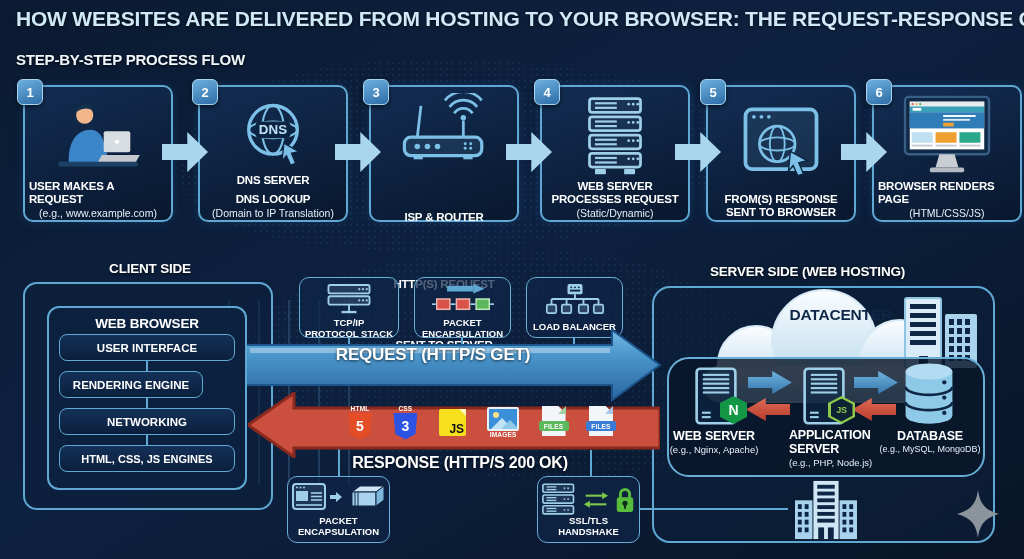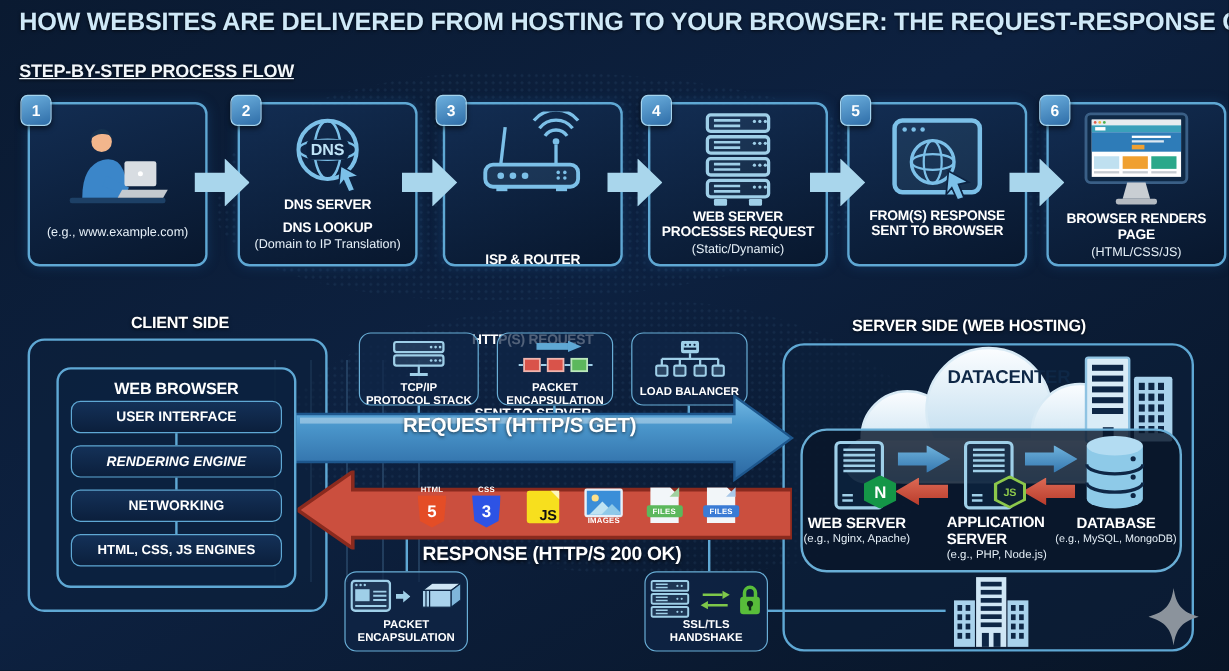--- a/index.html
+++ b/index.html
@@ -21,22 +21,22 @@
   }
   .b{font-weight:700;letter-spacing:-.2px;}
   .shadow-t{text-shadow:0 1px 3px rgba(0,0,0,.7);}
   
   .page-title{font-size:21px;color:#cfe9f8;white-space:nowrap;}
   .sec-head{font-size:15px;color:#f2f7fb;}
   .step{
     border:2px solid #5fa8d4;border-radius:10px;
     background:linear-gradient(160deg,rgba(19,46,84,.95),rgba(8,23,45,.96));
     box-shadow:0 0 10px rgba(30,90,150,.35);
-    display:flex;flex-direction:column;align-items:center;text-align:center;
-    padding:6px 4px 20px 4px;box-sizing:border-box;
+    display:flex;flex-direction:column;align-items:center;text-align:left;
+    padding:6px 4px 1px 4px;box-sizing:border-box;
   }
   .step .icn{flex:1;display:flex;align-items:center;justify-content:center;width:100%;}
   .step-label{font-size:11.5px;margin-bottom:7px;}
   .step-title{font-size:11.5px;line-height:13px;}
   .step-sub{font-size:10.5px;color:#e6f0f8;line-height:12px;margin-top:1px;}
   .badge{
     width:26px;height:26px;border-radius:6px;
     background:linear-gradient(160deg,#6db0de,#2e6da8);
     border:1.5px solid #a5d4ee;box-sizing:border-box;
     display:flex;align-items:center;justify-content:center;
@@ -79,35 +79,36 @@
 <body>
 
 <div id="stage">
 
   <div class="abs dots" style="left:180px;top:60px;width:560px;height:190px;border-radius:45% 55% 60% 40%/55% 45% 60% 40%;opacity:.28;"></div>
   <div class="abs dots" style="left:240px;top:250px;width:540px;height:230px;border-radius:55% 45% 40% 60%/45% 60% 40% 55%;opacity:.25;"></div>
   <div class="abs dots" style="left:700px;top:95px;width:220px;height:110px;border-radius:50%;opacity:.18;"></div>
   <div class="abs vlines" style="left:228px;top:300px;width:130px;height:185px;"></div>
 
   <div class="abs b page-title shadow-t" style="left:16px;top:7px;">HOW WEBSITES ARE DELIVERED FROM HOSTING TO YOUR BROWSER: THE REQUEST-RESPONSE CYCLE</div>
-  <div class="abs b sec-head shadow-t" style="left:16px;top:51px;text-decoration:underline;">STEP-BY-STEP PROCESS FLOW</div>
+  <div class="abs b sec-head shadow-t" style="left:16px;top:51px;">STEP-BY-STEP PROCESS FLOW</div>
 
   <div class="abs step" style="left:23px;top:85px;width:150px;height:137px;">
     <div class="icn">
       <svg width="96" height="76" viewBox="0 0 100 80">
         <rect x="8" y="66" width="84" height="5" rx="2" fill="#1d4066"></rect>
         <circle cx="36" cy="17" r="9" fill="#f2b68c"></circle>
         <path d="M26,15 a10,10 0 0 1 16,-7 l4,5 a15,15 0 0 0 -20,2 z" fill="#16324f"></path>
         <path d="M19,66 Q19,38 37,33 Q50,30 55,42 L59,54 L50,66 Z" fill="#3b86c9"></path>
         <path d="M40,47 L60,57 L57,63 L37,56 Z" fill="#3b86c9"></path>
         <rect x="56" y="34" width="28" height="22" rx="2" fill="#d8dde2"></rect>
         <circle cx="70" cy="45" r="2.2" fill="#ffffff"></circle>
         <polygon points="50,66 90,66 94,59 54,59" fill="#c3c9cf"></polygon>
       </svg>
     </div>
+    <div class="step-title b">USER MAKES A REQUEST</div>
     <div class="step-sub">(e.g., www.example.com)</div>
   </div>
   <div class="abs badge" style="left:17px;top:79px;">1</div>
 
   <div class="abs step" style="left:198px;top:85px;width:150px;height:137px;">
     <div class="icn">
       <svg width="78" height="72" viewBox="0 0 90 86">
         <circle cx="45" cy="38" r="29" stroke="#7cc0e8" stroke-width="4" fill="none"></circle>
         <ellipse cx="45" cy="38" rx="29" ry="10" stroke="#7cc0e8" stroke-width="2.5" fill="none"></ellipse>
         <ellipse cx="45" cy="38" rx="13" ry="29" stroke="#7cc0e8" stroke-width="2.5" fill="none"></ellipse>
@@ -247,21 +248,21 @@
   <div class="abs flow-arrow" style="left:841px;top:132px;width:46px;height:40px;"></div>
 
   <div class="abs b shadow-t" style="left:60px;top:261px;width:180px;text-align:center;font-size:13.5px;">CLIENT SIDE</div>
   <div class="abs b shadow-t" style="left:710px;top:264px;width:230px;font-size:13.5px;">SERVER SIDE (WEB HOSTING)</div>
 
   <div class="abs panel" style="left:23px;top:282px;width:250px;height:228px;z-index:2;"></div>
   <div class="abs" style="left:47px;top:306px;width:200px;height:184px;border:2px solid #5fa8d4;border-radius:12px;background:rgba(12,34,64,.85);z-index:4;box-sizing:border-box;">
     <div class="b" style="text-align:center;font-size:13.5px;margin-top:8px;">WEB BROWSER</div>
   </div>
   <div class="abs comp" style="left:59px;top:334px;width:176px;height:27px;z-index:5;">USER INTERFACE</div>
-  <div class="abs comp" style="left:59px;top:371px;width:176px;height:27px;z-index:5;font-style:italic;">RENDERING ENGINE</div>
+  <div class="abs comp" style="left:59px;top:371px;width:144px;height:27px;z-index:5;">RENDERING ENGINE</div>
   <div class="abs comp" style="left:59px;top:408px;width:176px;height:27px;z-index:5;">NETWORKING</div>
   <div class="abs comp" style="left:59px;top:445px;width:176px;height:27px;z-index:5;font-size:11px;">HTML, CSS, JS ENGINES</div>
   <div class="abs cline" style="left:146px;top:361px;width:2px;height:10px;z-index:5;"></div>
   <div class="abs cline" style="left:146px;top:398px;width:2px;height:10px;z-index:5;"></div>
   <div class="abs cline" style="left:146px;top:435px;width:2px;height:10px;z-index:5;"></div>
 
   <div class="abs sbox" style="left:299px;top:277px;width:100px;height:61px;">
     <span>
       <svg width="56" height="30" viewBox="0 0 60 32">
         <rect x="8" y="1" width="44" height="9" rx="2" stroke="#9fcfe8" stroke-width="2" fill="rgba(159,207,232,.14)"></rect>

